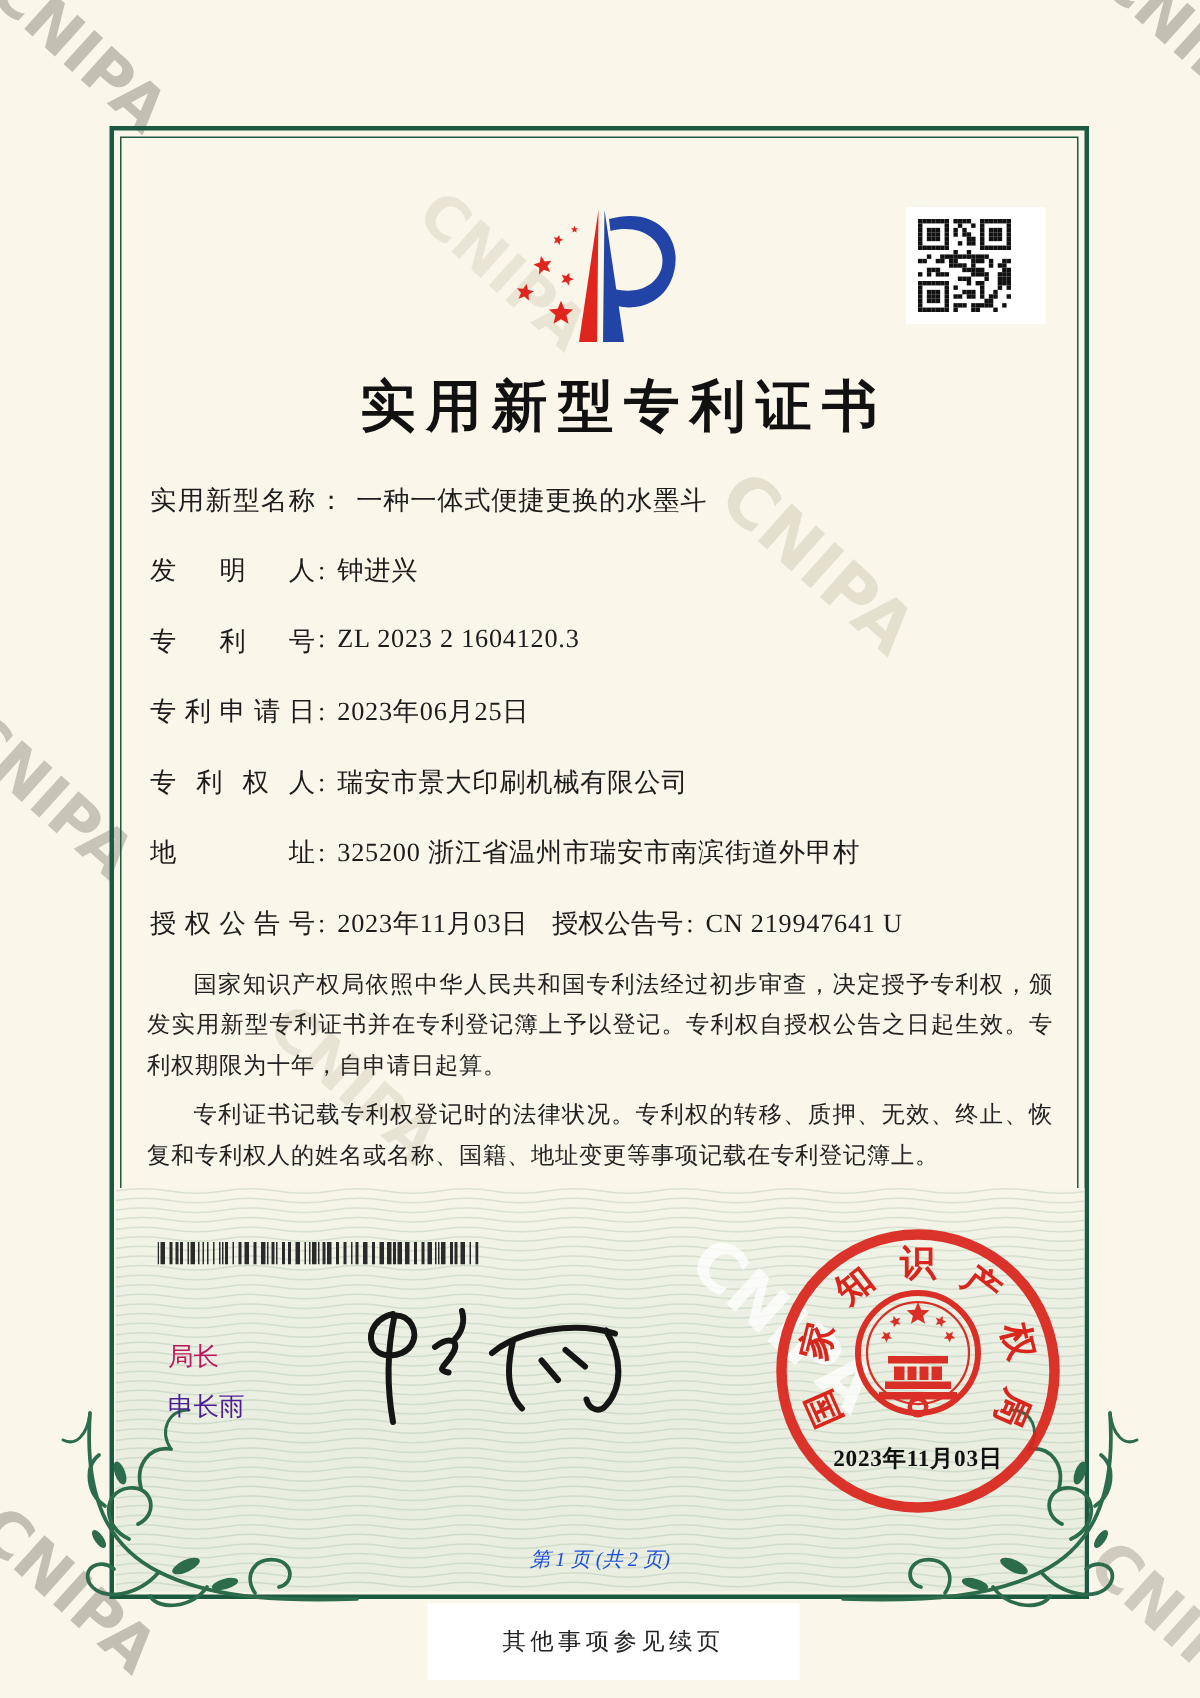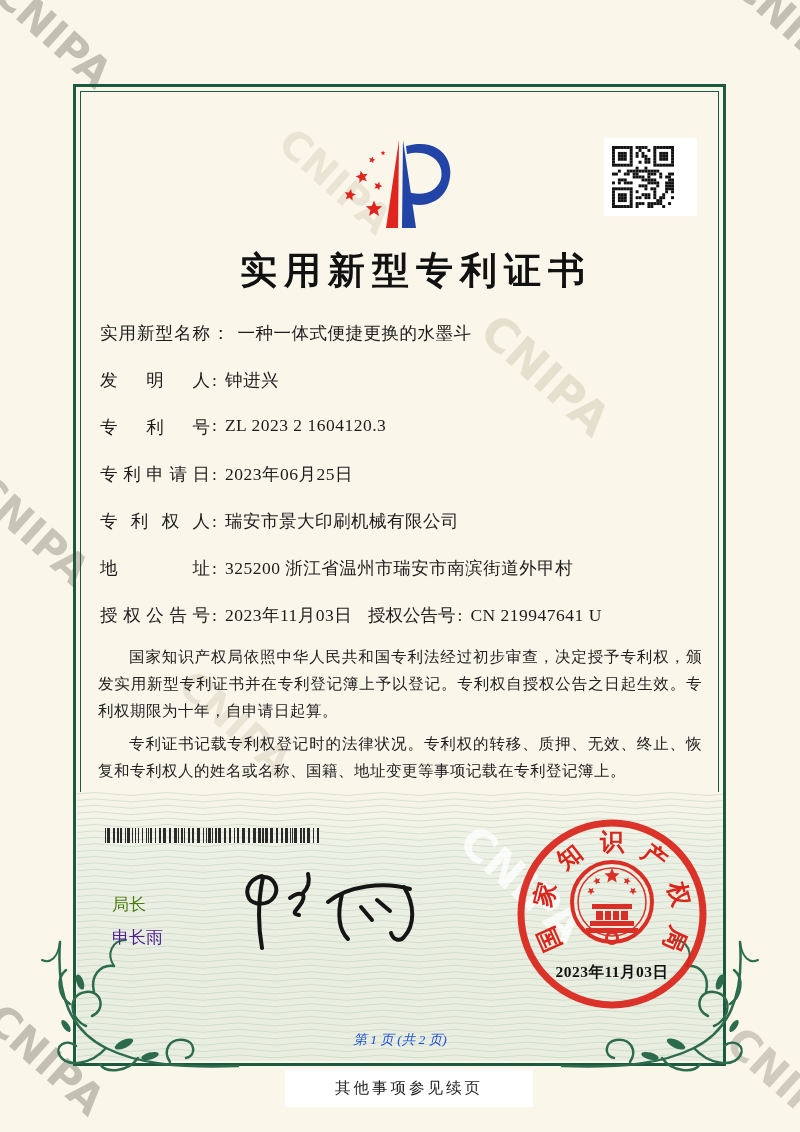--- a/index.html
+++ b/index.html
@@ -51,34 +51,34 @@
   .fpair2{position:absolute;left:240px;top:0;padding-left:28px;}
 
   
   .paras{position:absolute;left:98px;top:644px;width:604px;z-index:3;}
   .paras p{margin:0 0 7px 0;font-size:15.5px;line-height:1.73;color:#222;
            text-align:justify;text-indent:2em;letter-spacing:.5px;}
 
   
   #barcode{position:absolute;left:105px;top:828px;z-index:3;}
   .signer-title{position:absolute;left:112px;top:893px;font-size:17px;z-index:3;
-                font-family:"Liberation Sans","DejaVu Sans",sans-serif;color:#4d7c0f;}
+                font-family:"Liberation Sans","DejaVu Sans",sans-serif;color:#be185d;}
   .signer-name{position:absolute;left:112px;top:926px;font-size:17px;z-index:3;
                font-family:"Liberation Sans","DejaVu Sans",sans-serif;color:#4c1d95;}
   #sig{position:absolute;left:232px;top:862px;width:200px;height:92px;z-index:3;}
 
   
   #seal-svg{position:absolute;left:512px;top:814px;width:200px;height:200px;z-index:4;}
   .seal-char{font-size:24px;font-weight:700;fill:#d9251c;font-family:"Liberation Serif","DejaVu Serif",serif;}
   #seal-date{font-size:15.5px;fill:#111;font-weight:600;letter-spacing:.5px;
              font-family:"Liberation Serif","DejaVu Serif",serif;}
 
   
   .page-info{position:absolute;left:0;top:1031px;width:100%;text-align:center;font-size:13.5px;color:#1d4ed8;z-index:3;font-style:italic;}
-  .note-box{position:absolute;left:285px;top:1069px;width:248px;height:38px;background:#ffffff;z-index:3;
+  .note-box{position:absolute;left:285px;top:1069px;width:248px;height:51px;background:#ffffff;z-index:3;
             display:flex;align-items:center;justify-content:center;}
   .note-box span{font-size:15.5px;color:#222;letter-spacing:3px;}
 </style>
 </head>
 <body>
 
 <div id="page">
 
   <div class="wm wm1">CNIPA</div>
   <div class="wm wm2">CNIPA</div>

